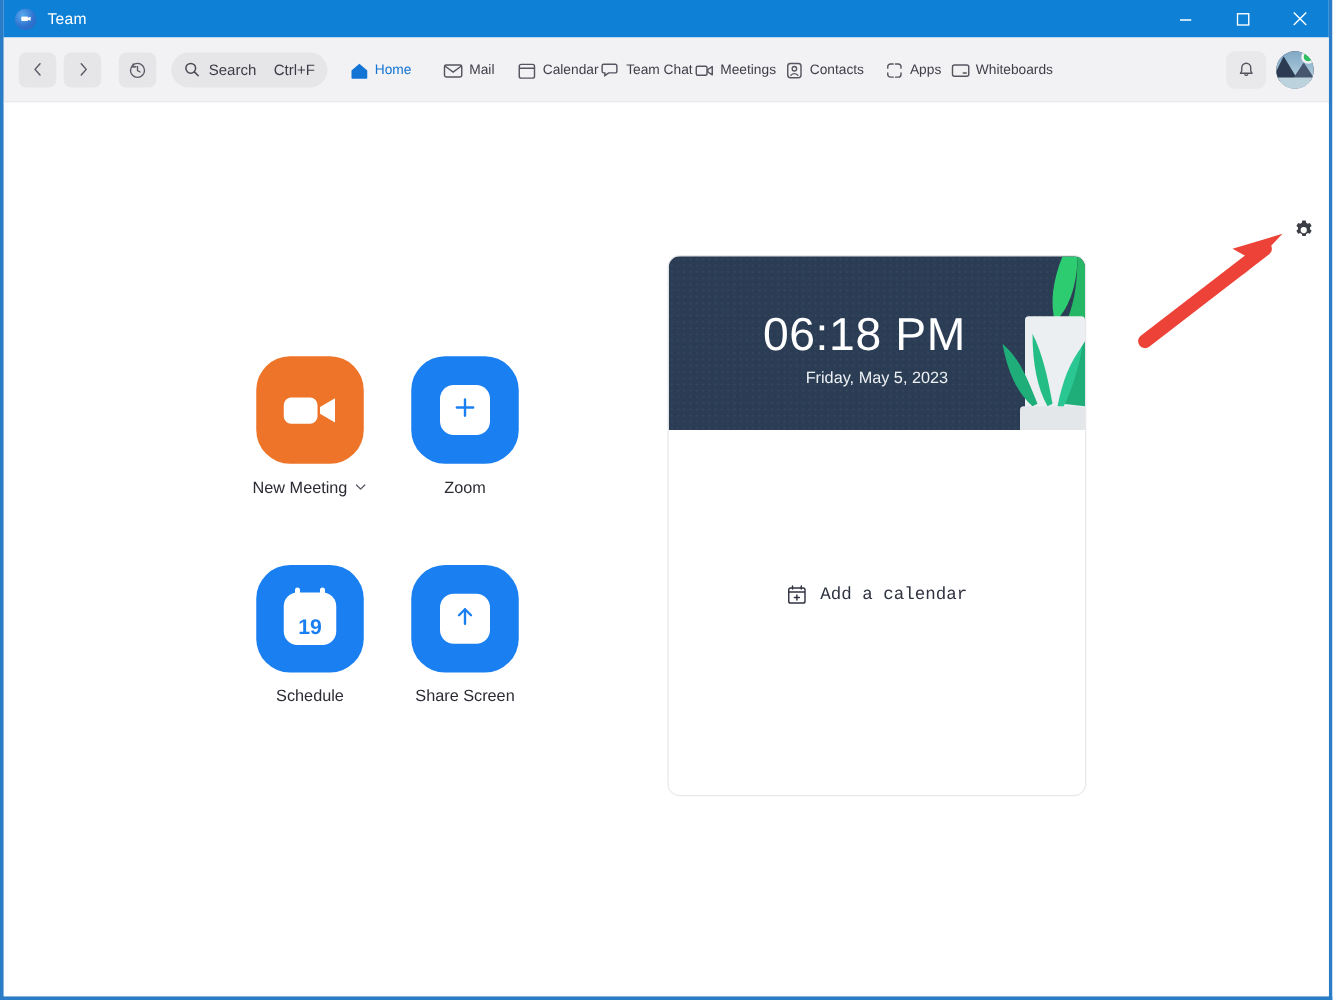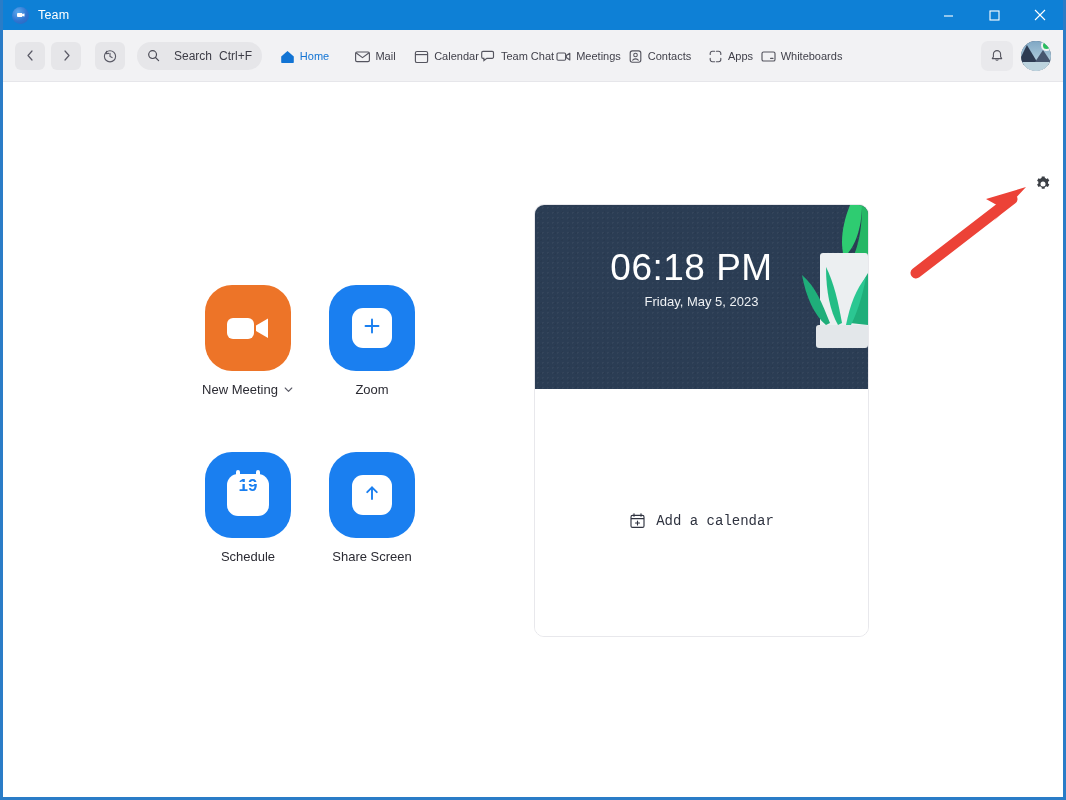--- a/index.html
+++ b/index.html
@@ -79,21 +79,21 @@
   .searchbox {
     width: 125px; height: 28px;
     border-radius: 14px;
     background: #e6e6e9;
     display: flex; align-items: center;
     padding: 0 10px;
     color: #3c3c46;
     font-size: 12px;
   }
   .searchbox .s-icon { margin-right: 7px; display: flex; color: #4a4a55; }
-  .searchbox .s-label { flex: 1; text-align: center; }
+  .searchbox .s-label { flex: 1; }
   .searchbox .s-shortcut { color: #3c3c46; }
 
   .tabs {
     position: absolute;
     left: 265px;
     top: 0;
     height: 52px;
     display: flex;
     align-items: center;
   }
@@ -201,21 +201,21 @@
     background: #ffffff;
     border-radius: 11px;
     display: flex; align-items: center; justify-content: center;
   }
   .cal-tile {
     position: relative;
     width: 42px; height: 42px;
     background: #ffffff;
     border-radius: 11px;
     display: flex; align-items: flex-end; justify-content: center;
-    padding-bottom: 22px;
+    padding-bottom: 6px;
   }
   .cal-day {
     font-size: 17px; font-weight: bold;
     color: #1a7ff0;
     line-height: 1;
   }
   .cal-ring {
     position: absolute; top: -4px;
     width: 4px; height: 9px;
     border: 2px solid #ffffff;
@@ -234,21 +234,21 @@
     position: absolute;
     left: 531px; top: 122px;
     width: 335px; height: 433px;
     background: #ffffff;
     border: 1px solid #e8e8ec;
     border-radius: 10px;
     overflow: hidden;
   }
   .card-banner {
     position: relative;
-    height: 184px;
+    height: 139px;
     background: #2b3d54;
     overflow: hidden;
   }
   .banner-noise {
     position: absolute; inset: 0;
     background-image:
       radial-gradient(rgba(255,255,255,.045) 1px, transparent 1px),
       radial-gradient(rgba(0,0,0,.05) 1px, transparent 1px);
     background-size: 5px 5px, 7px 7px;
     background-position: 0 0, 3px 4px;

